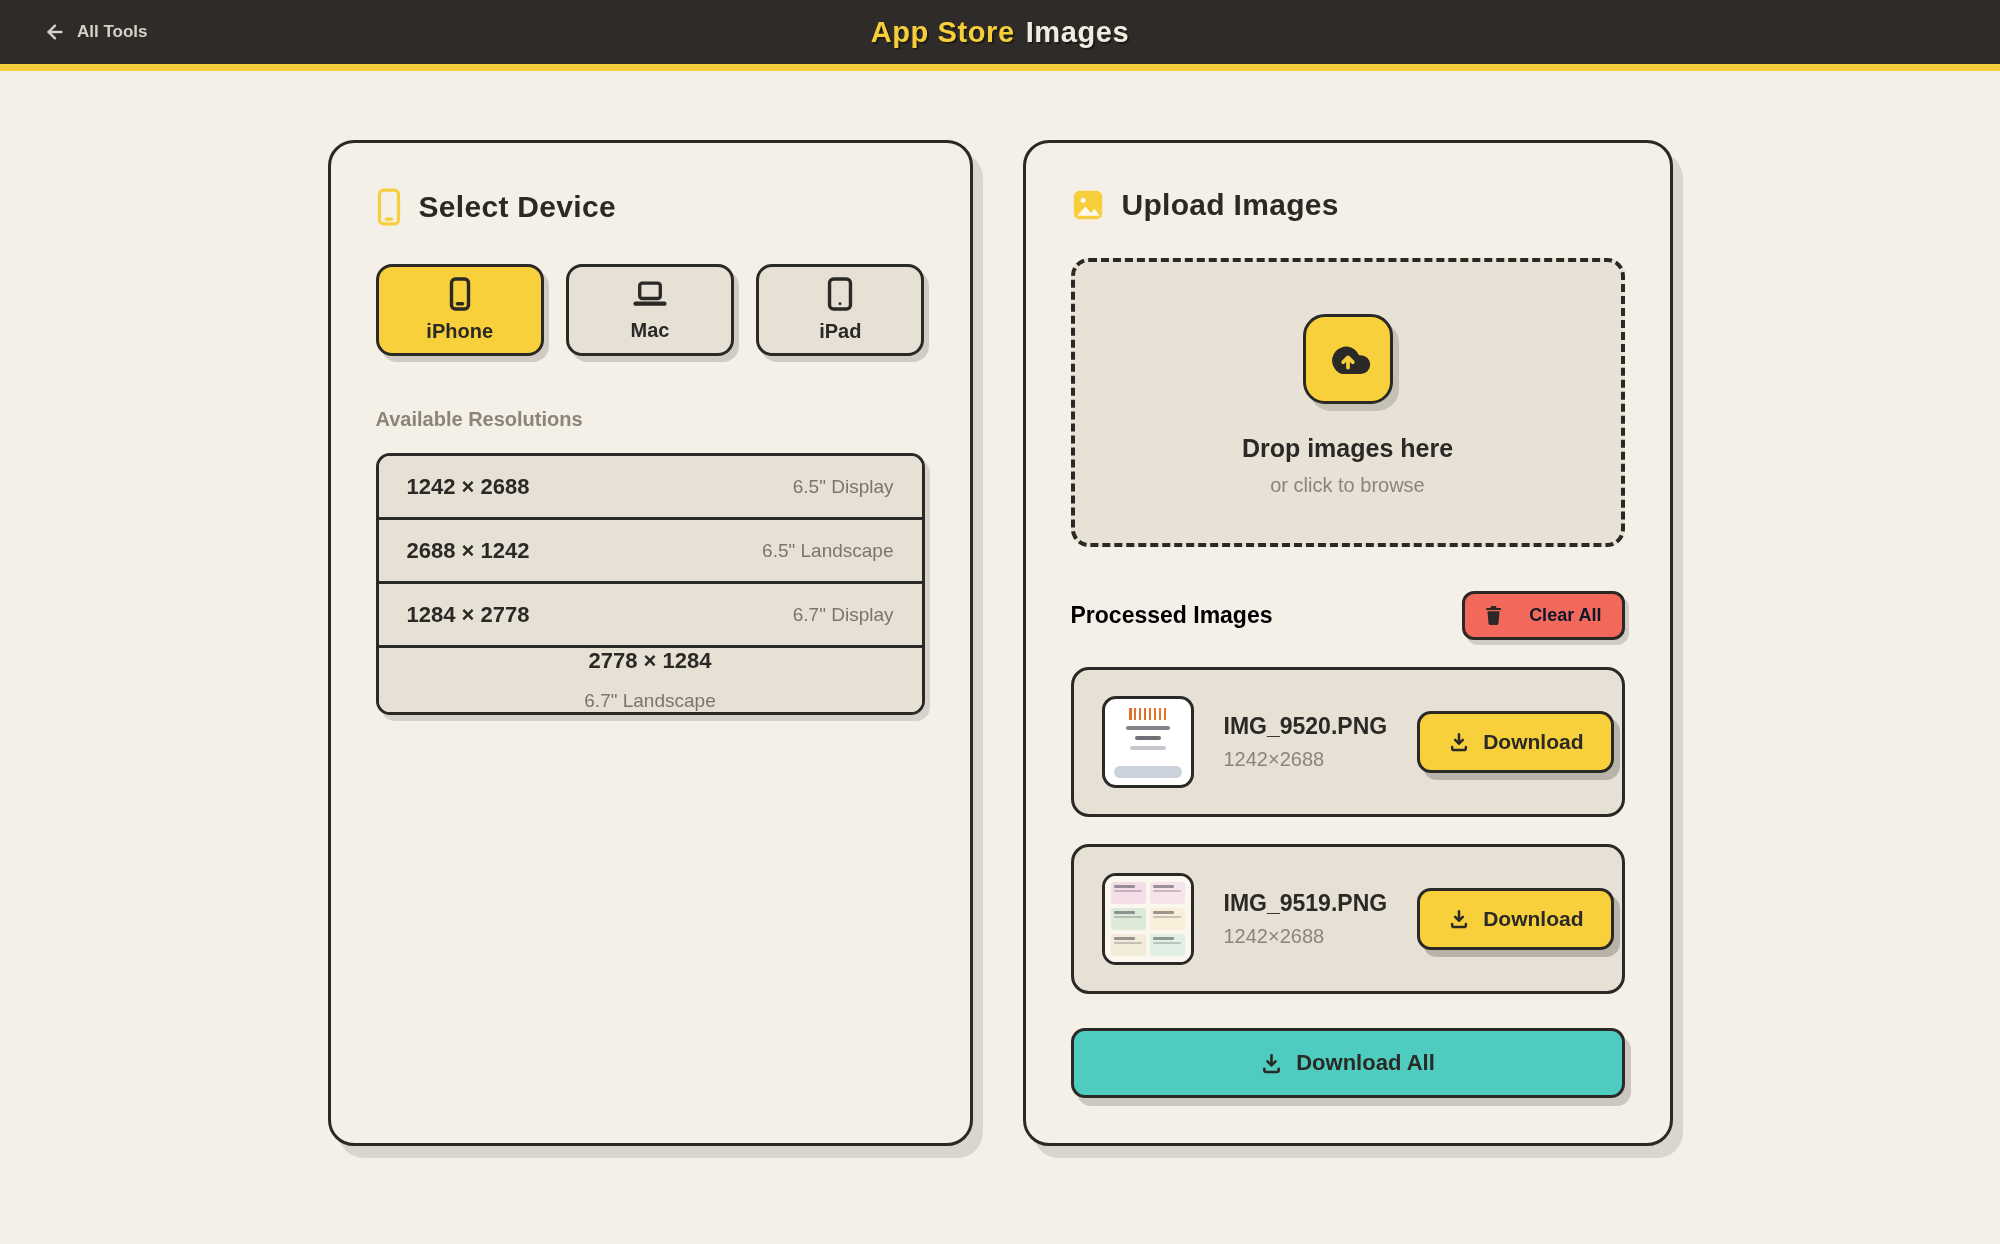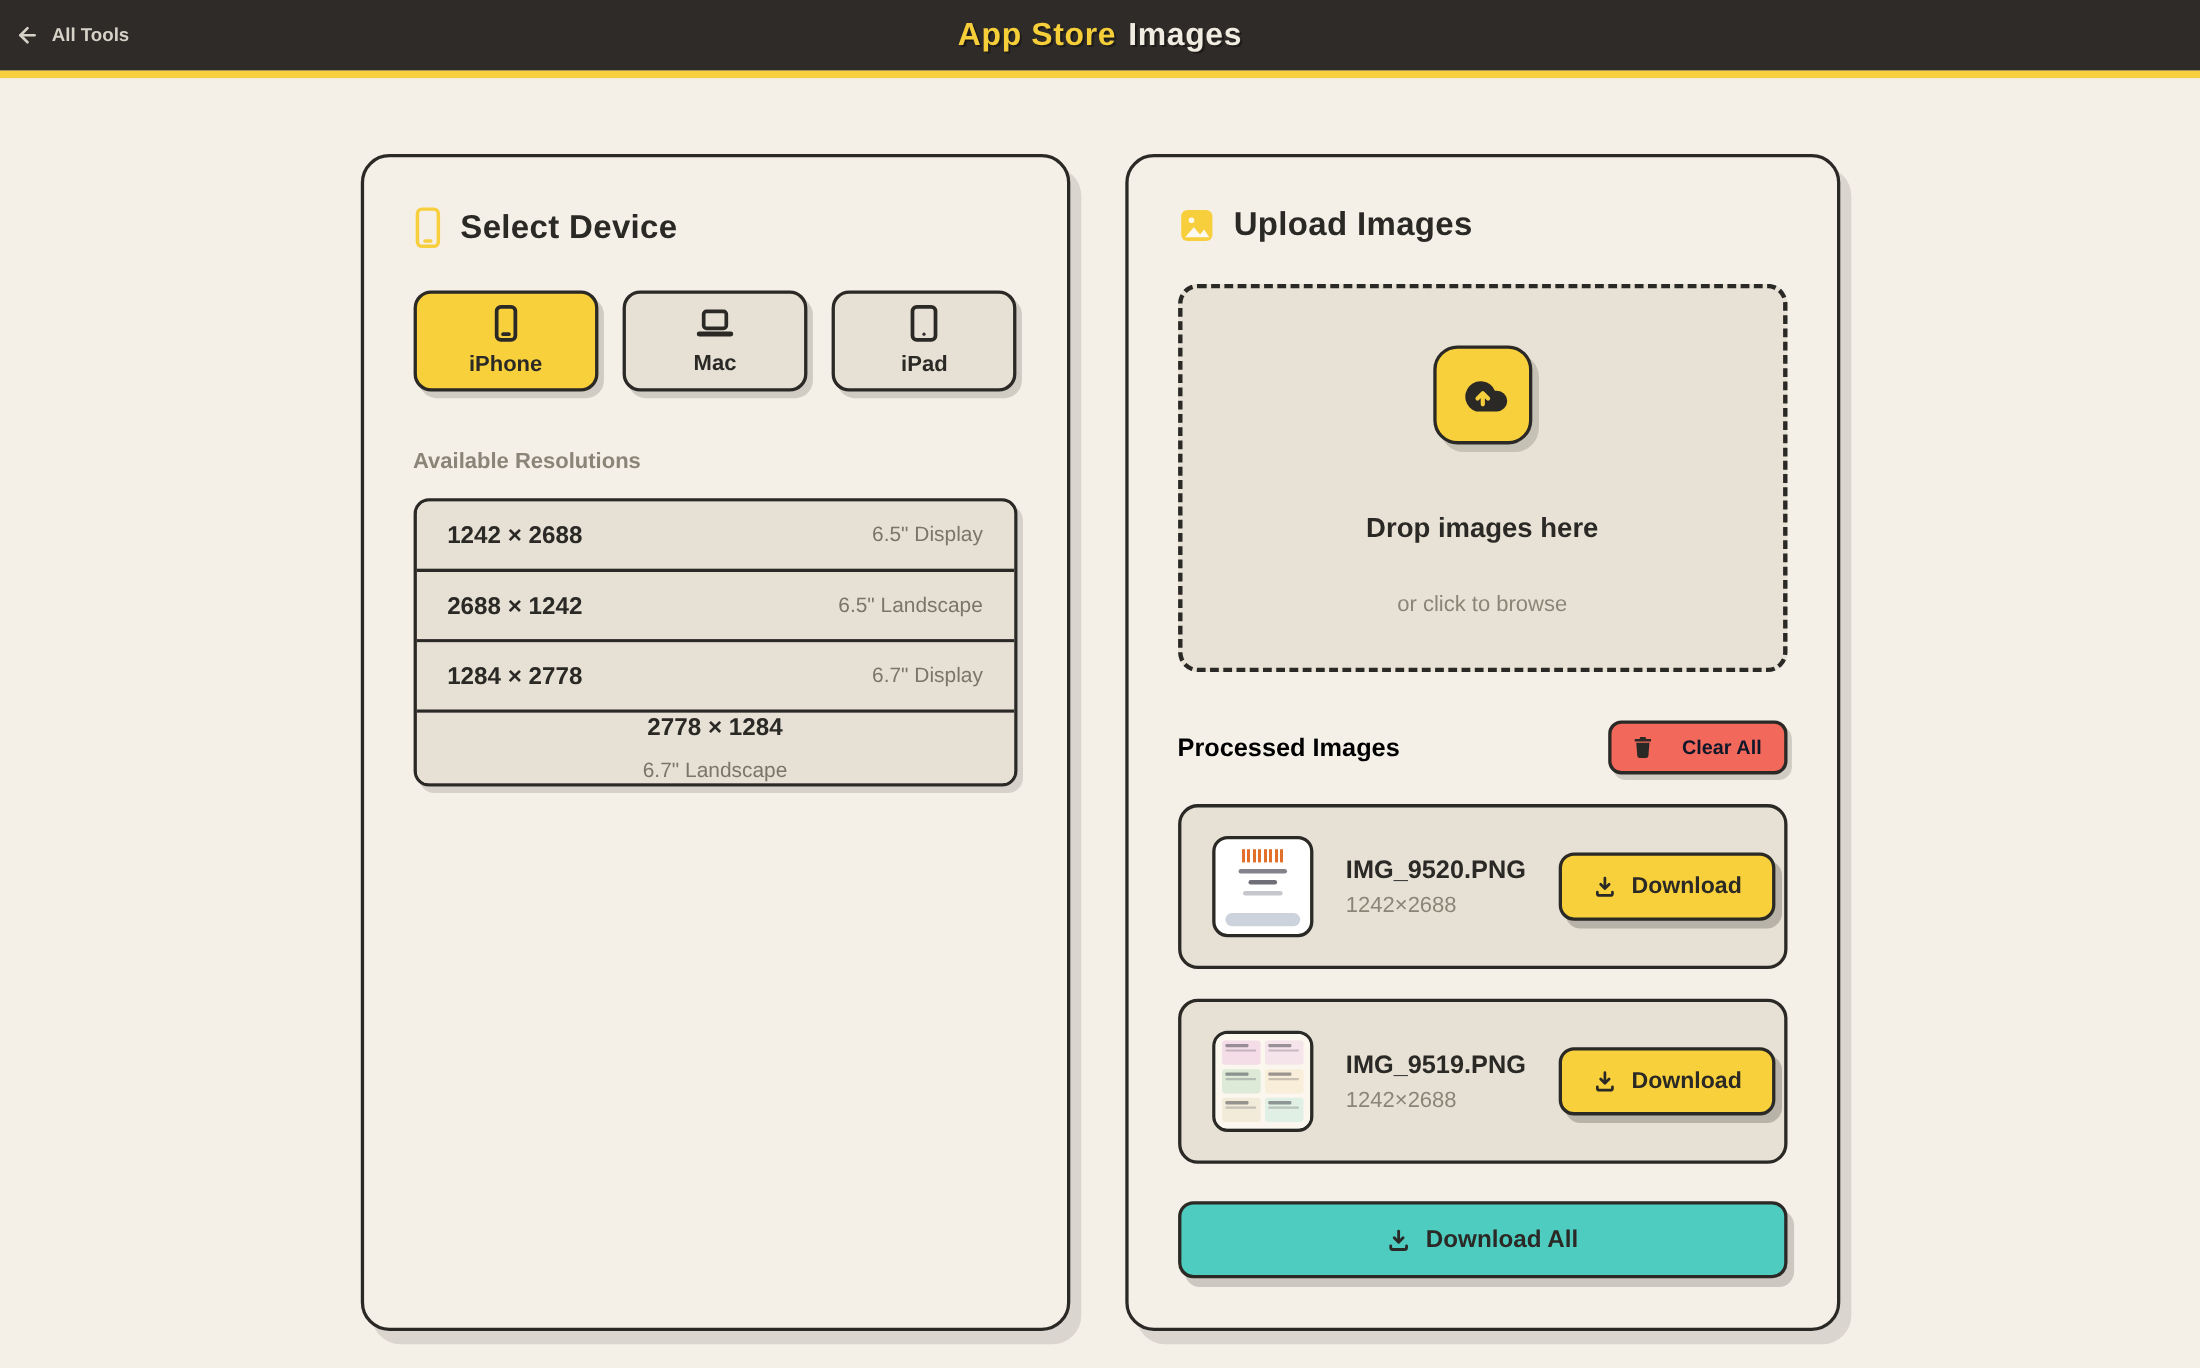--- a/index.html
+++ b/index.html
@@ -6,21 +6,21 @@
   html,body { width:2000px; height:1244px; overflow:hidden; }
   body {
     background:#f4efe7;
     font-family:"Liberation Sans", sans-serif;
     color:#2b2926;
   }
 
   
   .topbar {
     position:relative; height:64px; background:#2e2b28;
-    display:flex; align-items:center; padding:0 14px;
+    display:flex; align-items:center; padding:0 44px;
   }
   .back-link {
     display:flex; align-items:center; gap:11px;
     color:#d6d2c8; font-size:17px; font-weight:700; cursor:pointer; z-index:2;
   }
   .page-title {
     position:absolute; left:0; right:0; text-align:center;
     font-size:29px; font-weight:800; letter-spacing:.6px;
   }
   .title-accent { color:#f5ce39; margin-right:11px; text-shadow:2px 2px 0 rgba(0,0,0,.35); }
@@ -62,21 +62,21 @@
     border-bottom:3px solid #2b2926; cursor:pointer;
   }
   .res-row:last-child { border-bottom:none;flex-direction:column; }
   .res-size { font-size:22px; font-weight:700; color:#2b2926; }
   .res-note { font-size:19px; color:#7c766a; }
 
   
   .dropzone {
     margin-top:36px; border:4px dashed #2b2926; border-radius:18px; background:#e7e2d5;
     padding:52px 20px 46px; display:flex; flex-direction:column; align-items:center;
-    text-align:center; cursor:pointer;gap:32px;
+    text-align:center; cursor:pointer;
   }
   .upload-icon-box {
     width:90px; height:90px; background:#f7d03c; border:3.5px solid #2b2926; border-radius:22px;
     display:flex; align-items:center; justify-content:center;
     box-shadow:6px 7px 0 rgba(44,42,38,.18);
   }
   .drop-heading { margin-top:30px; font-size:25px; font-weight:700; color:#2b2926; }
   .drop-sub { margin-top:11px; font-size:20px; color:#8b8578; }
 
   

